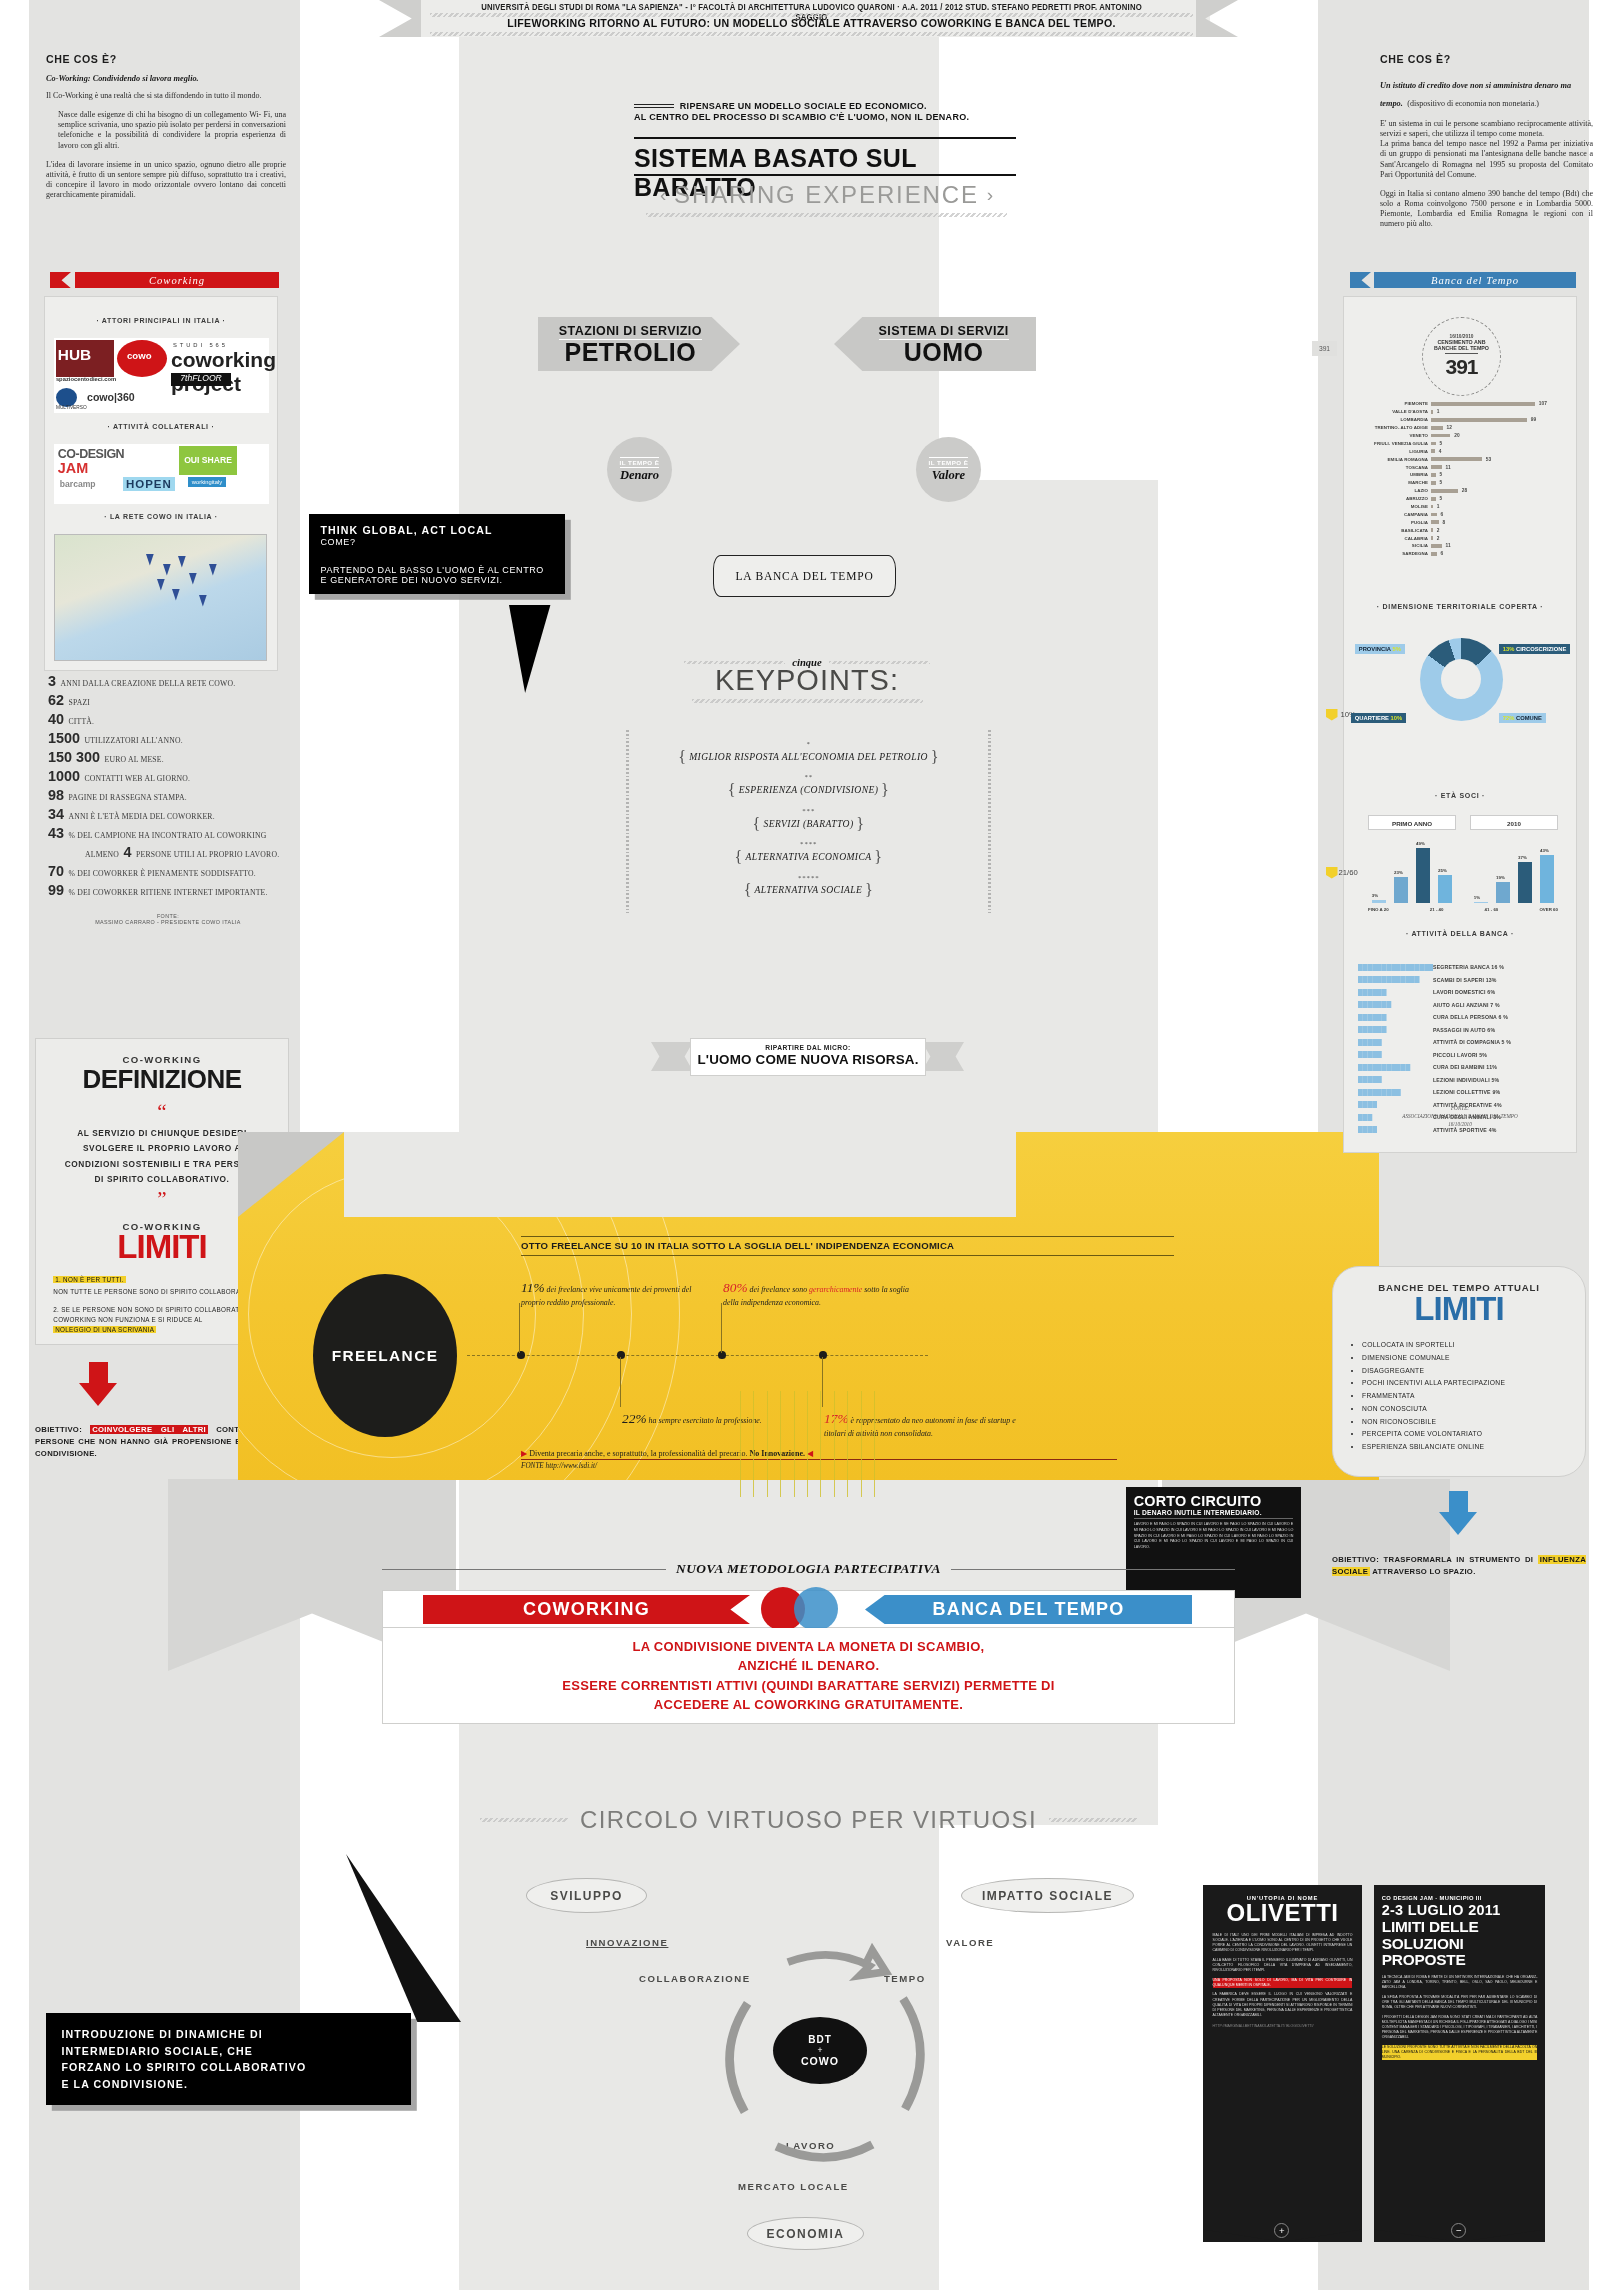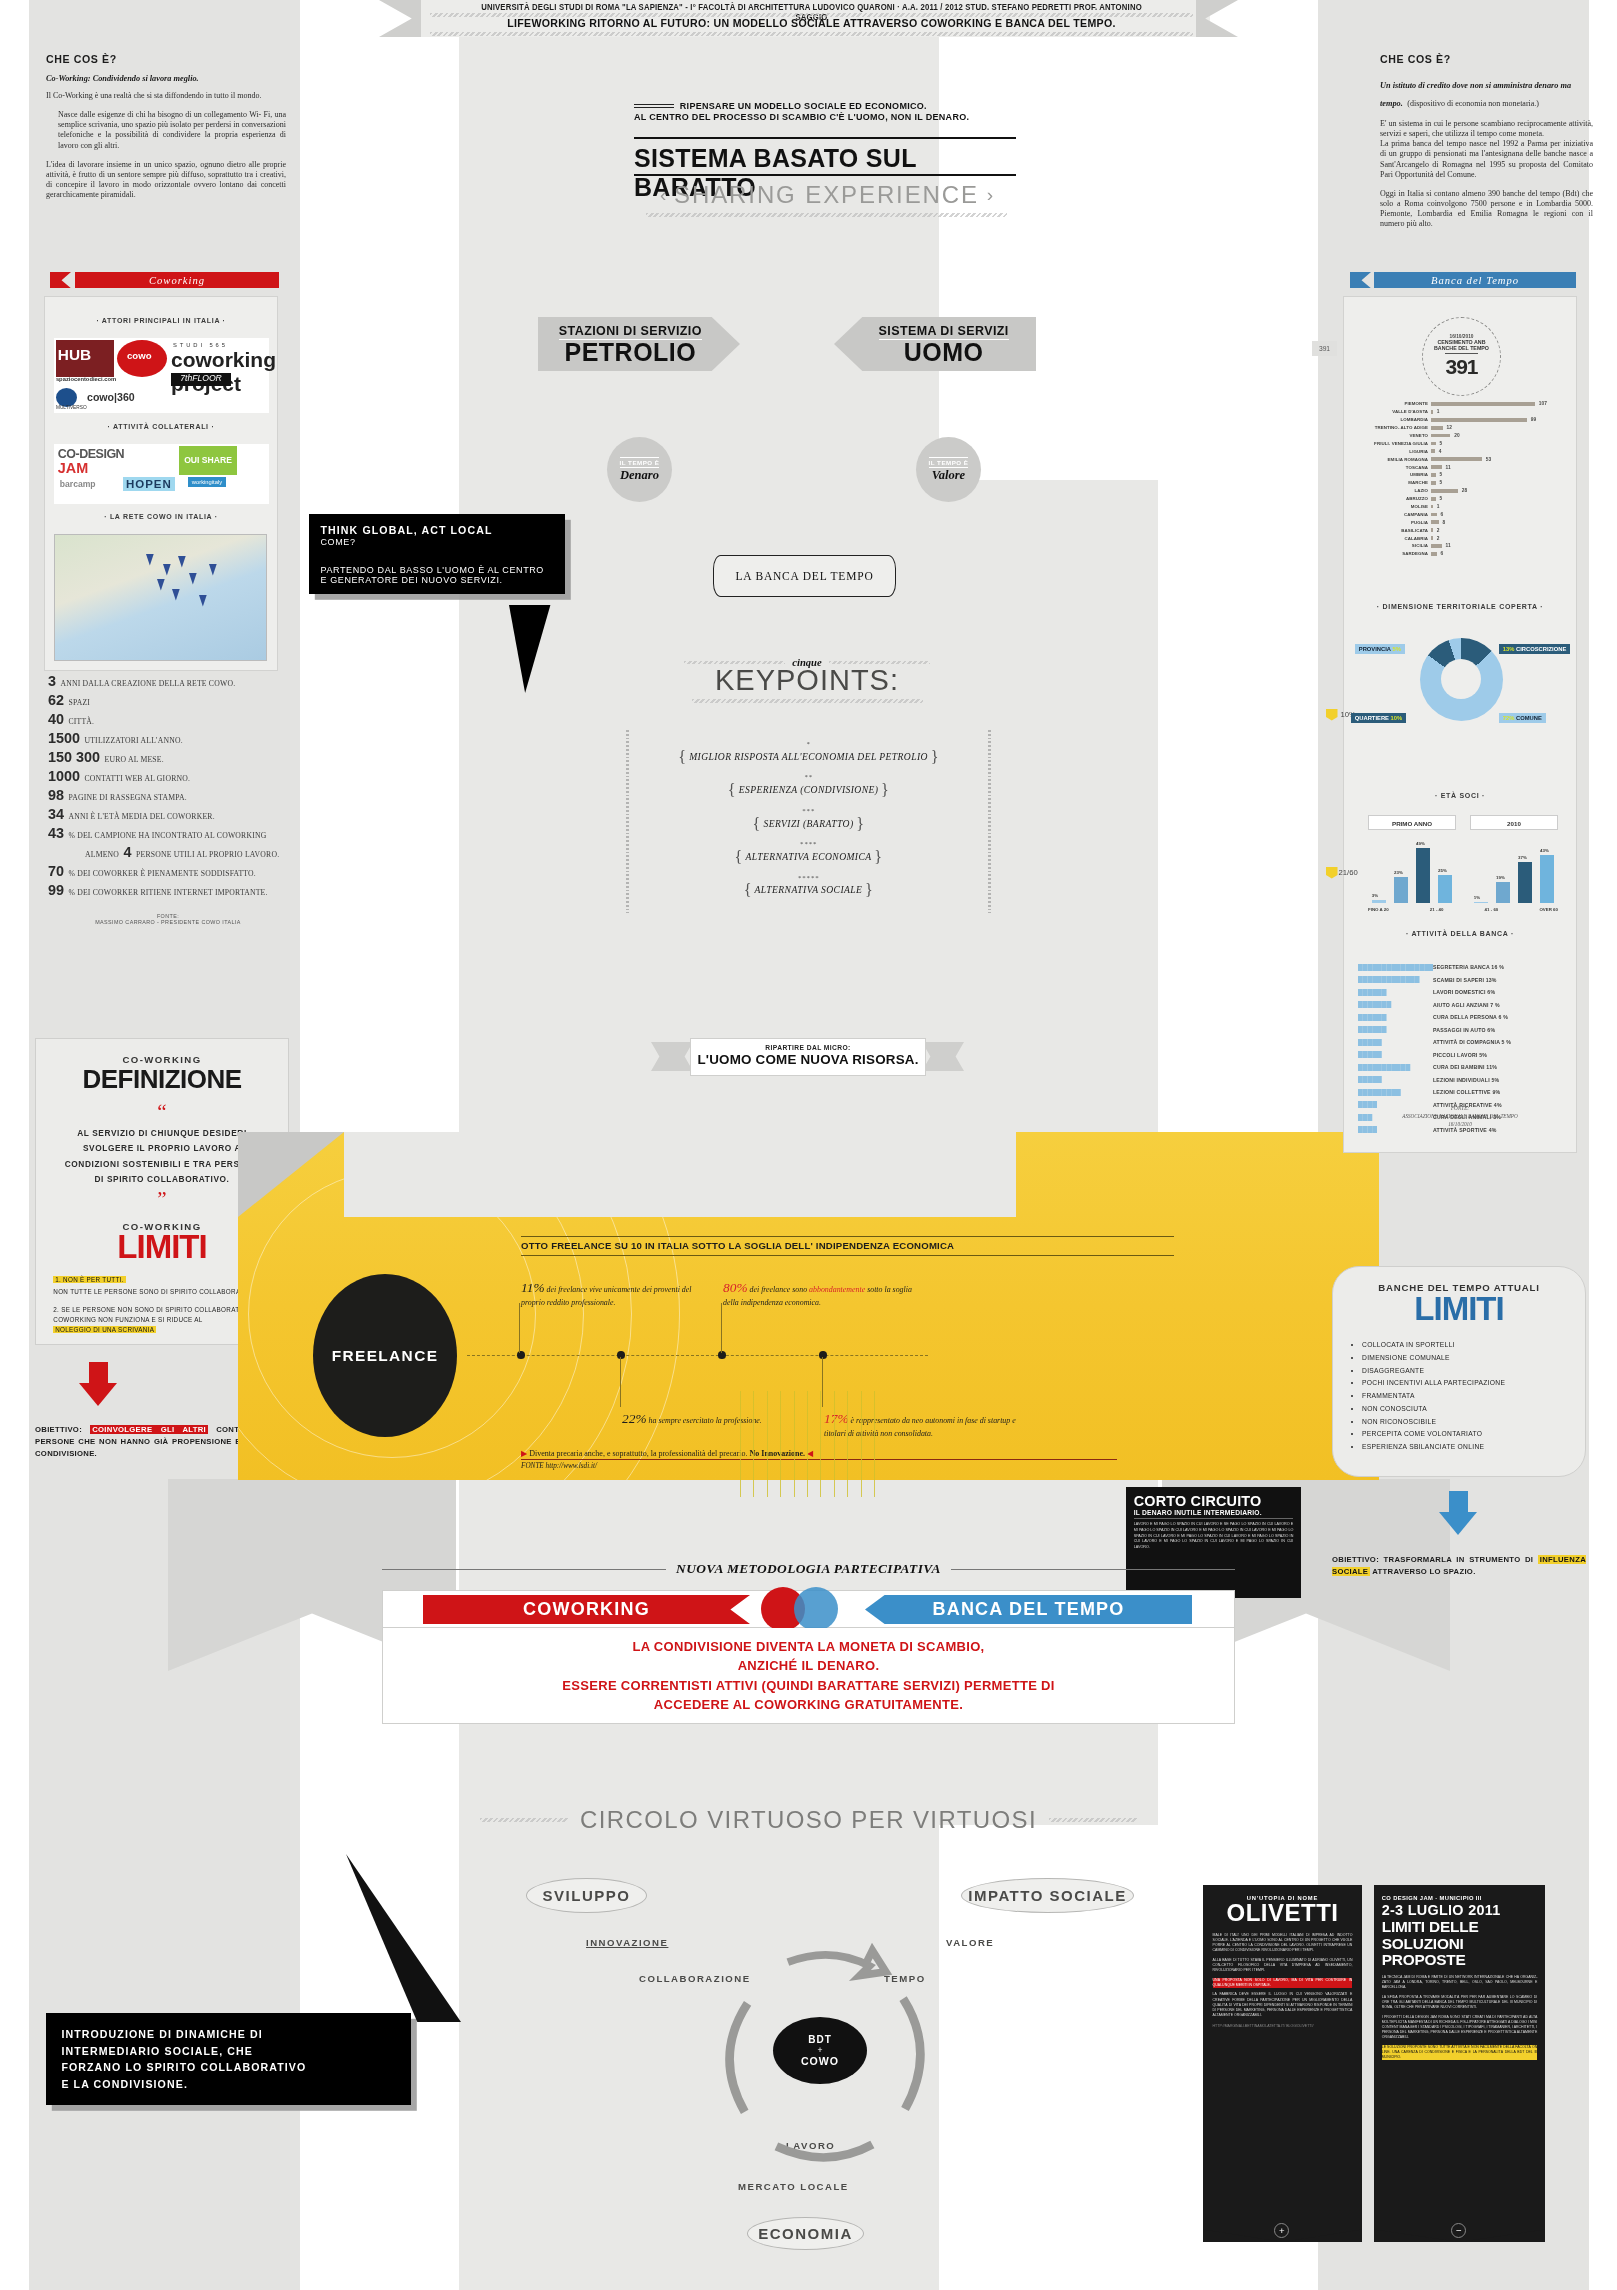--- a/index.html
+++ b/index.html
@@ -142,21 +142,21 @@
   .callout .t2 { font-size:9px; letter-spacing:0.6px;
      font-family:"Liberation Sans Narrow","Liberation Sans",sans-serif;}
 
   .hl-red{background:#cf1417;color:#fff;padding:0 1.9px;}
   .hl-yel{background:#f2d02b;color:#111;padding:0 1.9px;}
 
   
   .oval {
     position:absolute; border:1px solid #b6b6b4; border-radius:50%;
     background:#efefed; display:flex;align-items:center;justify-content:center;
-    font-size:15px; letter-spacing:1.5px; color:#4a4a48; font-weight:bold;
+    font-size:12px; letter-spacing:1.5px; color:#4a4a48; font-weight:bold;
     font-family:"Liberation Sans Narrow","Liberation Sans",sans-serif;
   }
   .plainlbl {
     position:absolute; font-size:9.6px; letter-spacing:1.5px;
     color:#4a4a48; font-weight:bold;
     font-family:"Liberation Sans Narrow","Liberation Sans",sans-serif;
   }
 
   
   .regrow{display:flex;align-items:center;height:7.9px;font-size:4.4px;
@@ -420,21 +420,21 @@
   <div style="position:absolute;left:382px;top:225px;height:50px;border-left:1px solid #8a7420;"></div>
   <div style="position:absolute;left:483px;top:171px;height:50px;border-left:1px solid #8a7420;"></div>
   <div style="position:absolute;left:584px;top:225px;height:50px;border-left:1px solid #8a7420;"></div>
 
   <div class="pcttext" style="position:absolute;left:283px;top:146px;width:183px;">
     <span class="pct-dark" style="font-size:13.4px;">11%</span>
     <span>dei freelance vive unicamente dei proventi del proprio reddito professionale.</span>
   </div>
   <div class="pcttext" style="position:absolute;left:485px;top:146px;width:192px;">
     <span class="pct-red" style="font-size:13.4px;">80%</span>
-    dei freelance sono <span style="color:#d8232a;">abbondantemente</span> sotto la soglia della indipendenza economica.
+    dei freelance sono <span style="color:#d8232a;">gerarchicamente</span> sotto la soglia della indipendenza economica.
   </div>
   <div class="pcttext" style="position:absolute;left:384px;top:277px;width:192px;">
     <span class="pct-dark" style="font-size:13.4px;">22%</span>
     <span>ha sempre esercitato la professione.</span>
   </div>
   <div class="pcttext" style="position:absolute;left:586px;top:277px;width:207px;">
     <span class="pct-red" style="font-size:13.4px;">17%</span>
     <span>è rappresentato da neo autonomi in fase di startup e titolari di attività non consolidata.</span>
   </div>
 

